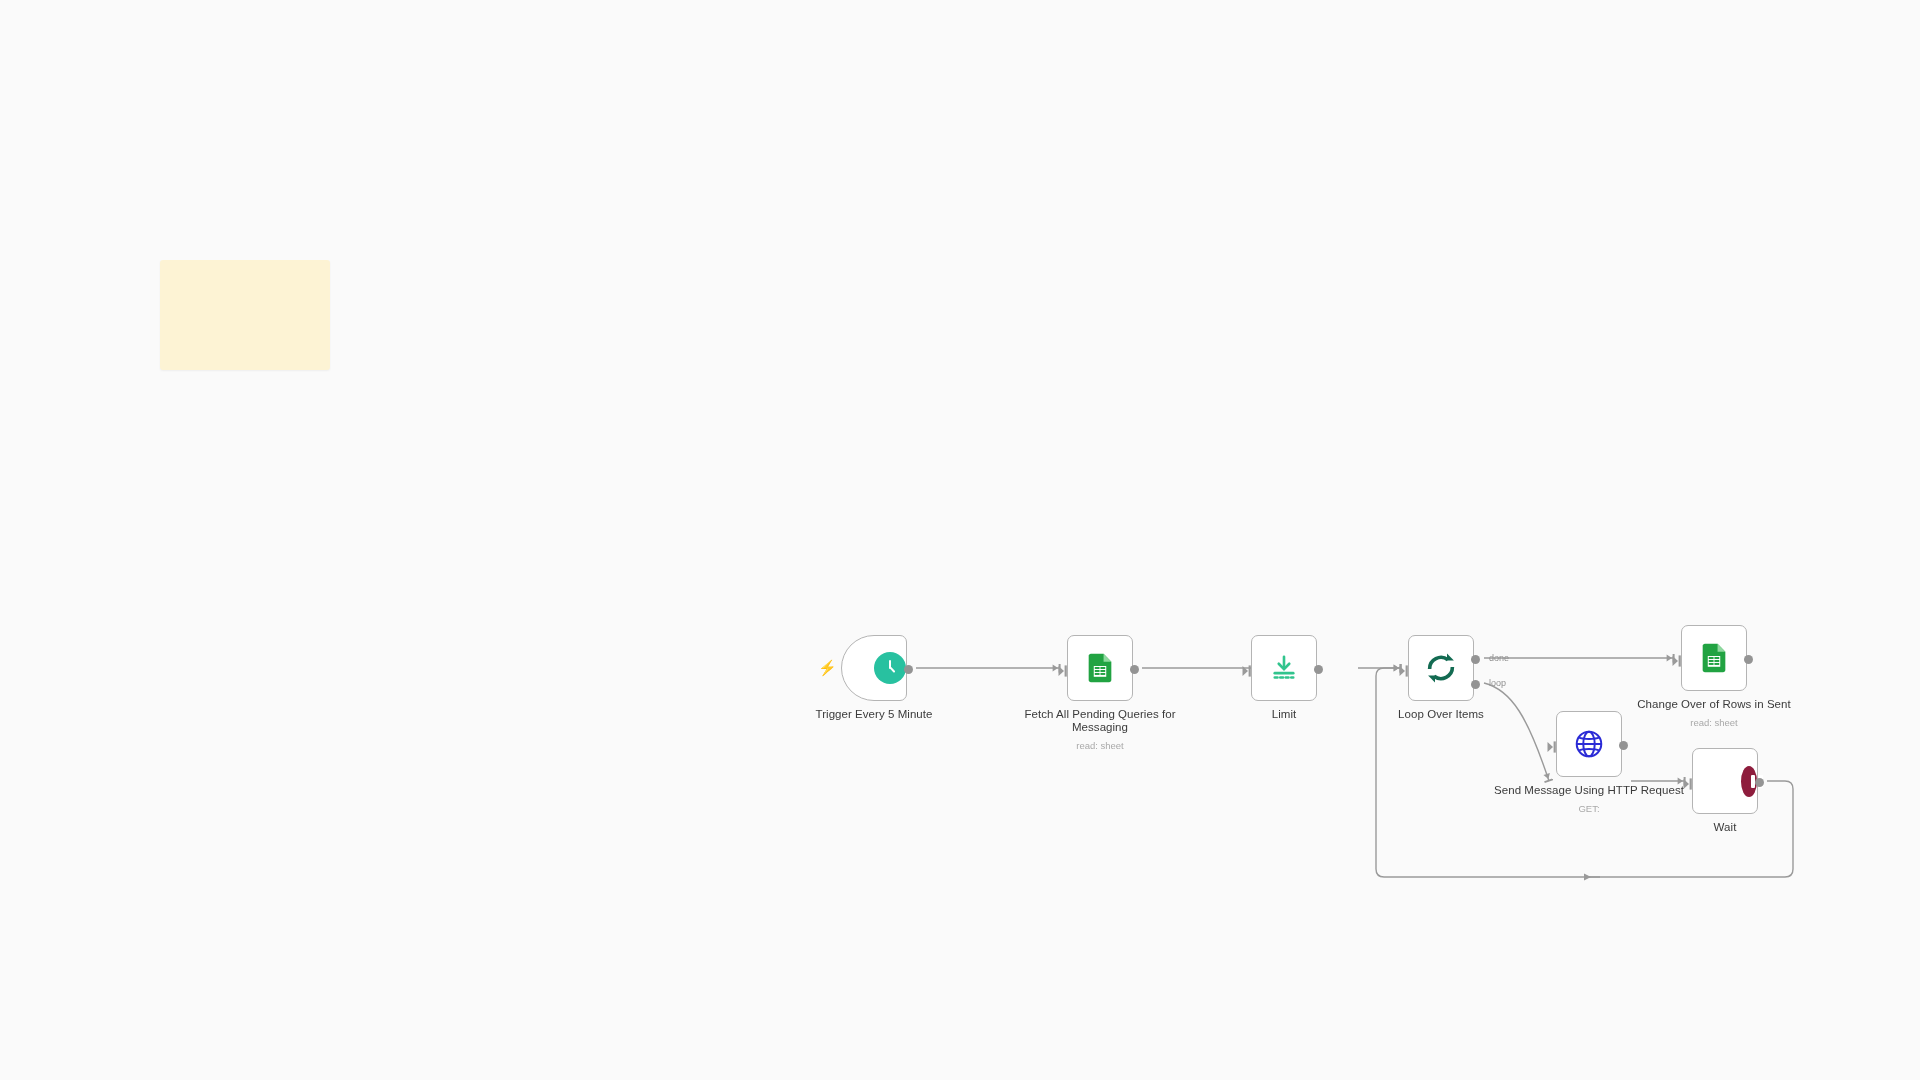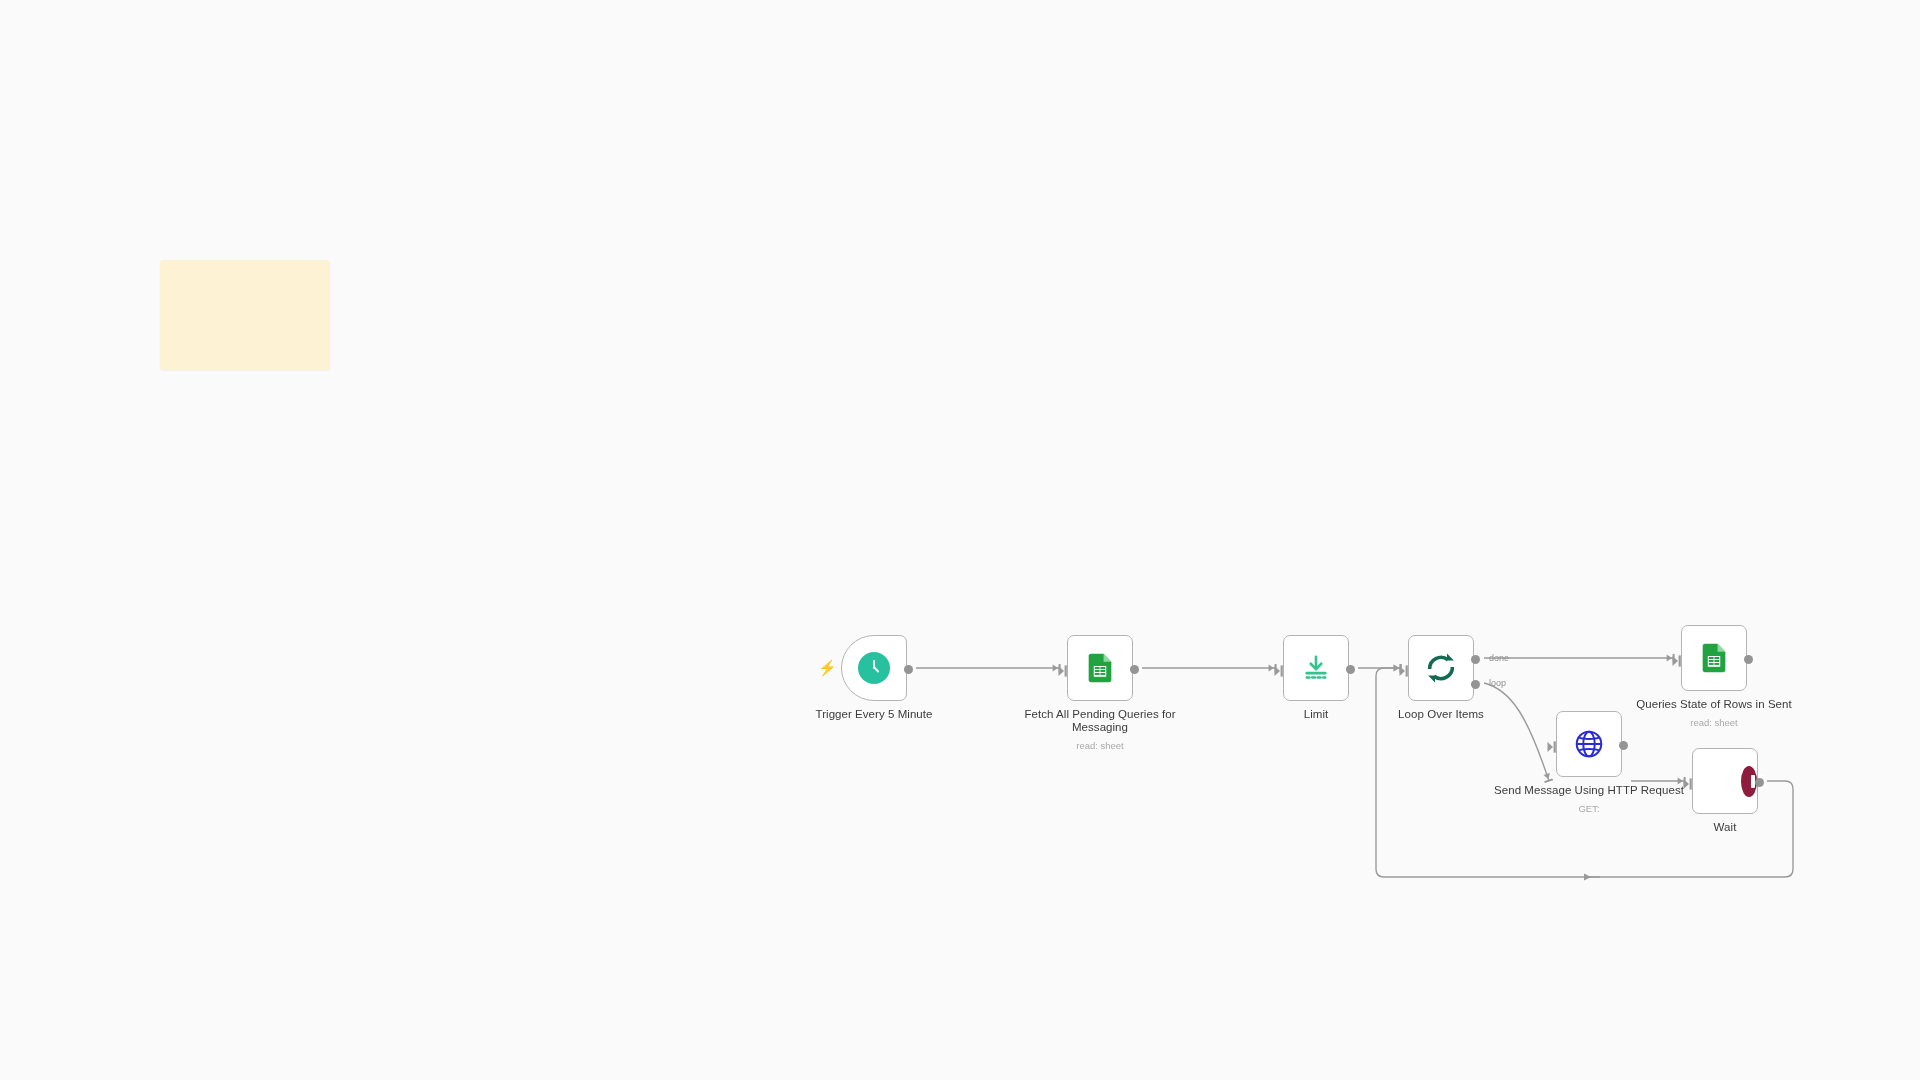--- a/index.html
+++ b/index.html
@@ -51,20 +51,21 @@
     height: 66px;
     background: #ffffff;
     border: 1.3px solid #b4b4b4;
     border-radius: 7px;
     display: flex;
     align-items: center;
     justify-content: center;
   }
   .node.trigger {
     border-radius: 33px 7px 7px 33px;
+    justify-content: flex-end;
   }
 
   .node-labels {
     position: absolute;
     width: 190px;
     text-align: center;
     left: 50%;
     transform: translateX(-50%);
     top: 72px;
     pointer-events: none;
@@ -204,21 +205,21 @@
           <path d="M0.5,1 L6,6 L0.5,11 Z" fill="#9a9a9a"></path>
           <rect x="6.6" y="0.4" width="2.2" height="11.2" fill="#9a9a9a"></rect>
         </svg></div>
     <div class="ep-out" style="left:62px; top:28.5px;"></div>
     <div class="node-labels">
       <div class="node-title">Fetch All Pending Queries for Messaging</div>
       <div class="node-subtitle">read: sheet</div>
     </div>
   </div>
 
-  <div class="node" style="left:1283px; top:635px;">
+  <div class="node" style="left:1251px; top:635px;">
     <svg width="30" height="30" viewBox="0 0 24 24">
       <g stroke="#31c48d" stroke-width="2.1" stroke-linecap="round" fill="none">
         <path d="M12 3 V12.2"></path>
         <path d="M7.8 8.6 L12 12.9 L16.2 8.6"></path>
         <path d="M4.6 16.1 H19.4"></path>
         <path d="M4.6 19.6 H6.8 M9.0 19.6 H11.2 M13.4 19.6 H15.6 M17.8 19.6 H19.4"></path>
       </g>
     </svg>
     <div class="ep-in" style="left:-10px; top:27px;"><svg width="11" height="12" viewBox="0 0 11 12">
           <path d="M0.5,1 L6,6 L0.5,11 Z" fill="#9a9a9a"></path>
@@ -264,21 +265,21 @@
         <rect x="8.3" y="15.5" width="3.4" height="1.4"></rect>
         <rect x="12.3" y="15.5" width="3.4" height="1.4"></rect>
       </g>
     </svg>
     <div class="ep-in" style="left:-10px; top:27px;"><svg width="11" height="12" viewBox="0 0 11 12">
           <path d="M0.5,1 L6,6 L0.5,11 Z" fill="#9a9a9a"></path>
           <rect x="6.6" y="0.4" width="2.2" height="11.2" fill="#9a9a9a"></rect>
         </svg></div>
     <div class="ep-out" style="left:62px; top:28.5px;"></div>
     <div class="node-labels">
-      <div class="node-title">Queries State of Rows in Sent</div>
+      <div class="node-title">Change Over of Rows in Sent</div>
       <div class="node-subtitle">read: sheet</div>
     </div>
   </div>
 
   <div class="node" style="left:1556px; top:711px;">
     <svg width="32" height="32" viewBox="0 0 24 24">
       <g fill="none" stroke="#2b2bd6" stroke-width="1.5">
         <circle cx="12" cy="12" r="9.2"></circle>
         <ellipse cx="12" cy="12" rx="4.3" ry="9.2"></ellipse>
         <path d="M2.8 12 H21.2"></path>

